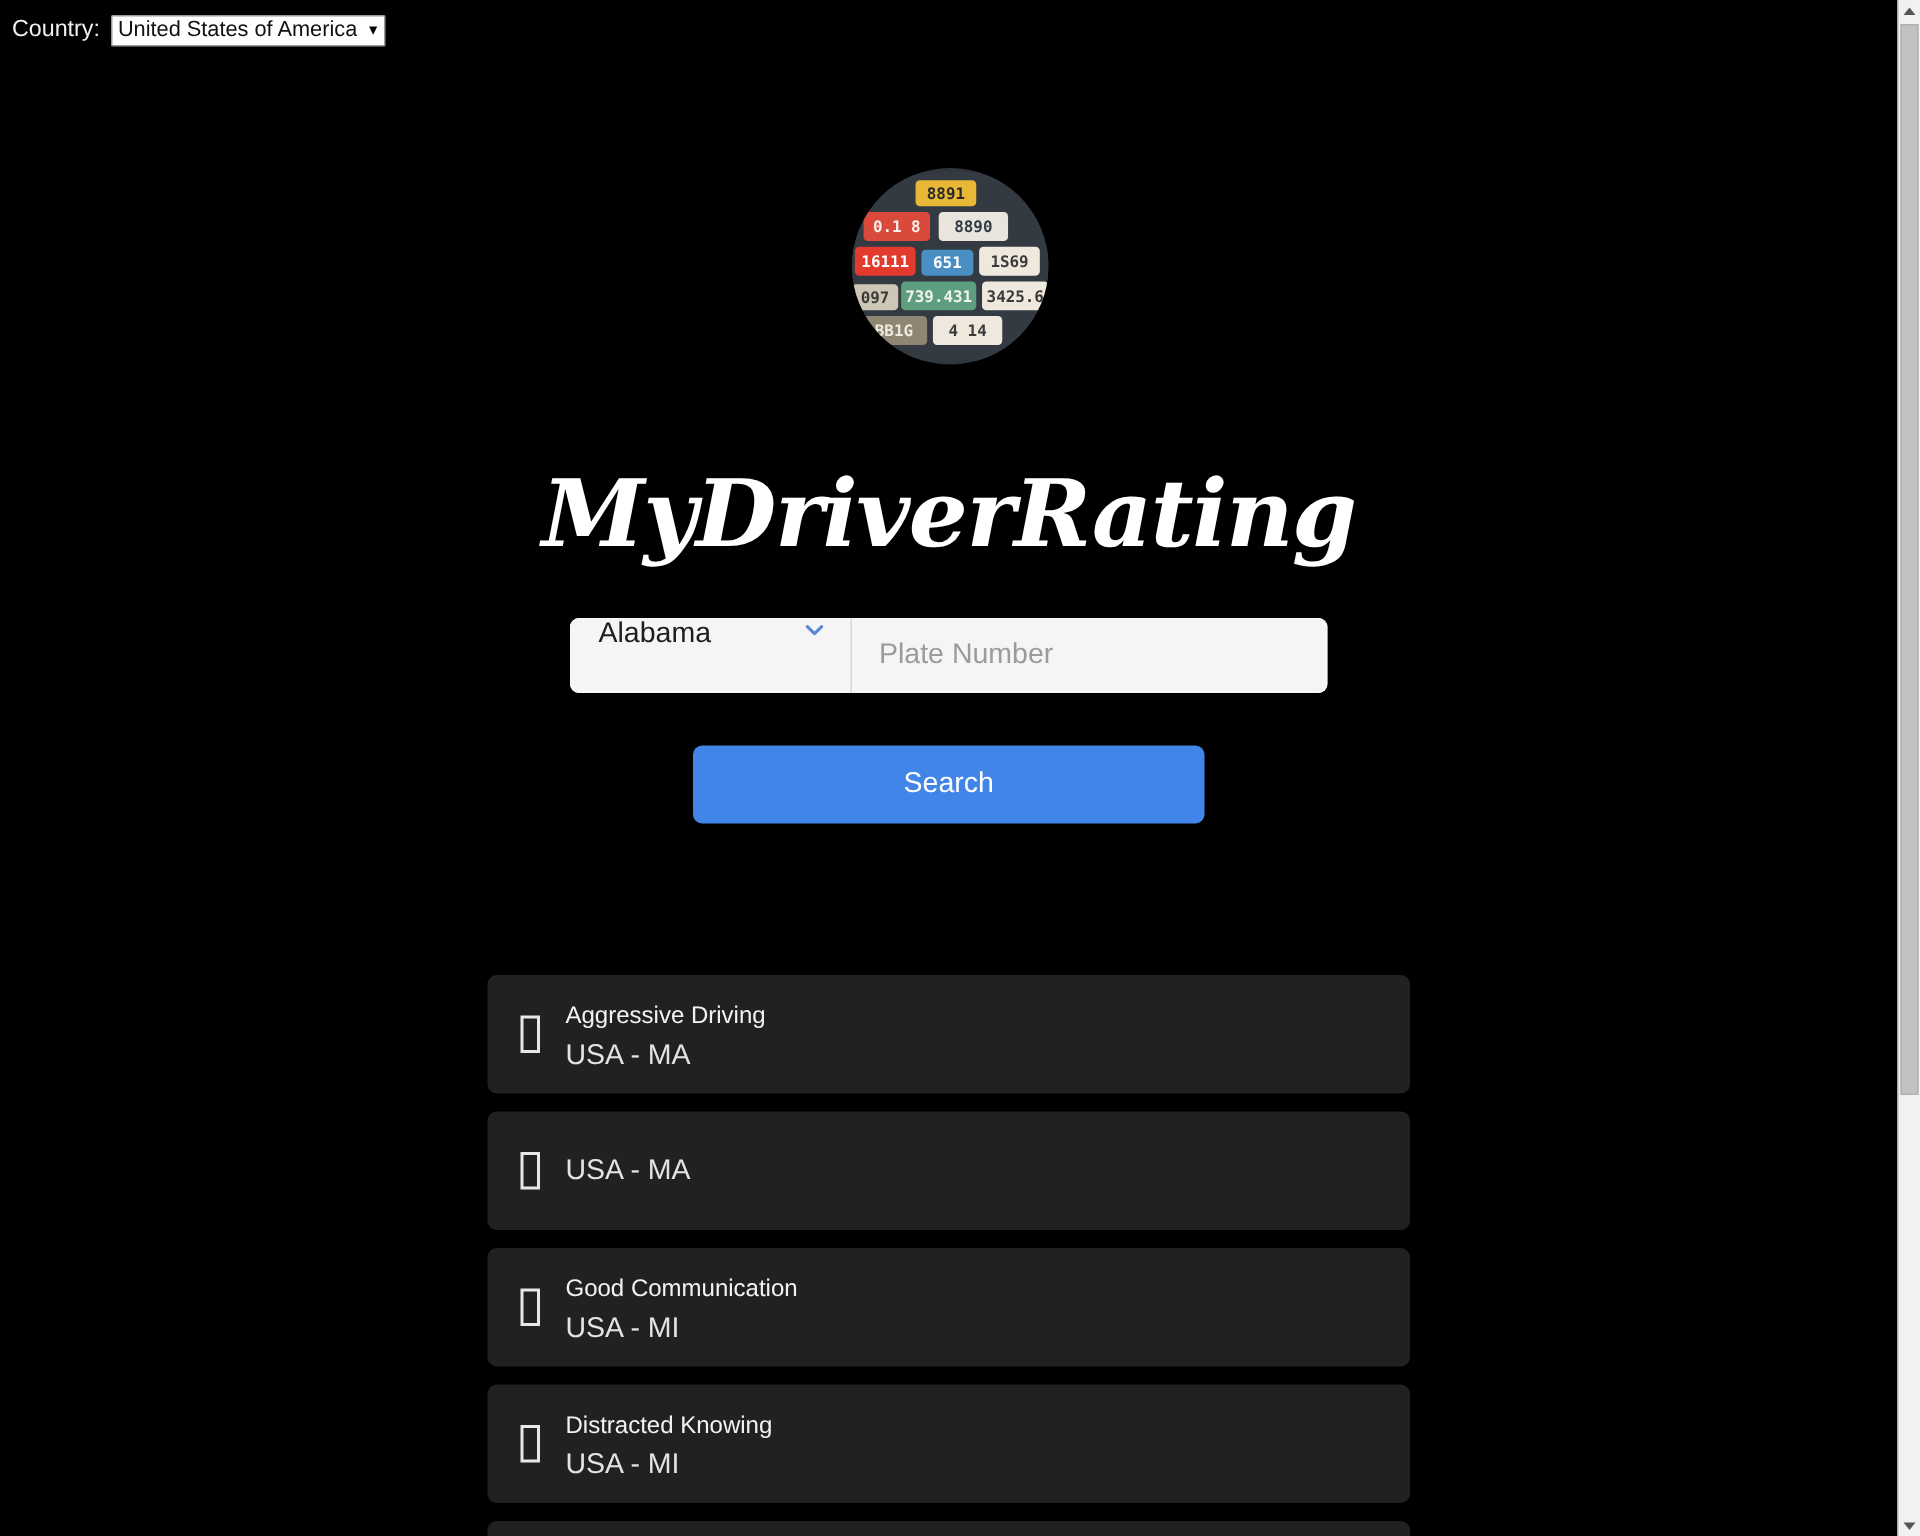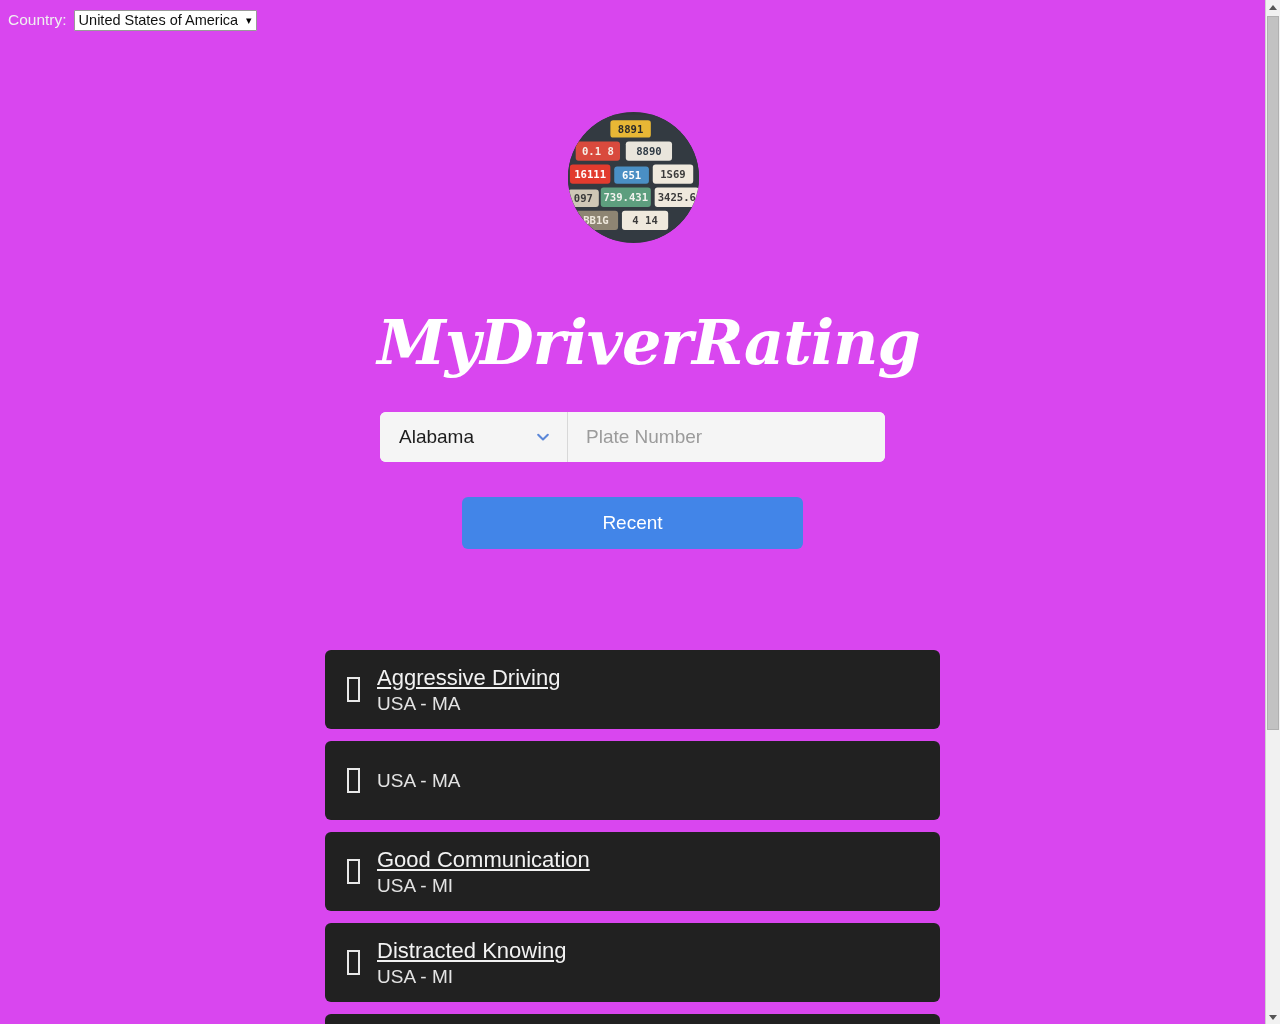--- a/index.html
+++ b/index.html
@@ -18,21 +18,21 @@
   }
 
   
   .viewport {
     position: absolute;
     left: 0;
     top: 0;
     width: 1265px;
     height: 1024px;
     overflow: hidden;
-    background: #d946ef;
+    background: #000000;
   }
 
   
   .country-bar {
     position: absolute;
     left: 8px;
     top: 9px;
     display: flex;
     align-items: center;
     gap: 7px;
@@ -80,21 +80,21 @@
     height: 131px;
     border-radius: 50%;
     overflow: hidden;
     background: #30363c;
   }
   .logo svg { display: block; }
 
   
   .brand {
     position: absolute;
-    left: 16px;
+    left: 0;
     top: 262px;
     width: 1265px;
     text-align: center;
     font-family: "DejaVu Serif", serif;
     font-style: italic;
     font-weight: bold;
     font-size: 62px;
     letter-spacing: -1px;
     color: #ffffff;
     line-height: 78px;
@@ -110,21 +110,21 @@
     height: 50px;
     background: #f5f5f5;
     border-radius: 6px;
     display: flex;
     align-items: stretch;
     overflow: hidden;
   }
   .state-select {
     width: 188px;
     display: flex;
-    align-items: center;
+    align-items: flex-start;
     justify-content: space-between;
     padding: 0 16px 0 19px;
     box-sizing: border-box;
     border-right: 1px solid #d8d8d8;
     cursor: pointer;
     background: #f5f5f5;
   }
   .state-select .ss-text {
     font-size: 19px;
     color: #1d1d1d;
@@ -211,25 +211,24 @@
     box-sizing: border-box;
   }
   .rating-text {
     display: flex;
     flex-direction: column;
     justify-content: center;
     gap: 5px;
     padding-left: 4px;
   }
   .rating-title {
-    font-size: 22px;
+    font-size: 16px;
     color: #f2f2f2;
     line-height: 24px;
     white-space: nowrap;
-    text-decoration: underline;
   }
   .rating-sub {
     font-size: 19px;
     color: #e3e3e3;
     line-height: 18px;
     white-space: nowrap;
   }
 
   
   .scrollbar {
@@ -323,21 +322,21 @@
   <div class="search-row">
     <div class="state-select">
       <span class="ss-text">Alabama</span>
       <svg class="chevron" viewBox="0 0 16 16">
         <path d="M3.2 5.8 L8 10.4 L12.8 5.8" fill="none" stroke="#5b87d8" stroke-width="2.1" stroke-linecap="round" stroke-linejoin="round"></path>
       </svg>
     </div>
     <input class="plate-input" type="text" placeholder="Plate Number" style="">
   </div>
 
-  <button class="search-btn">Recent</button>
+  <button class="search-btn">Search</button>
 
 
   <div class="ratings-list">
 
     <div class="rating-item">
       <span class="rating-icon">
           <span class="tofu"></span>
         </span>
       <span class="rating-text">
         <span class="rating-title">Aggressive Driving</span>

